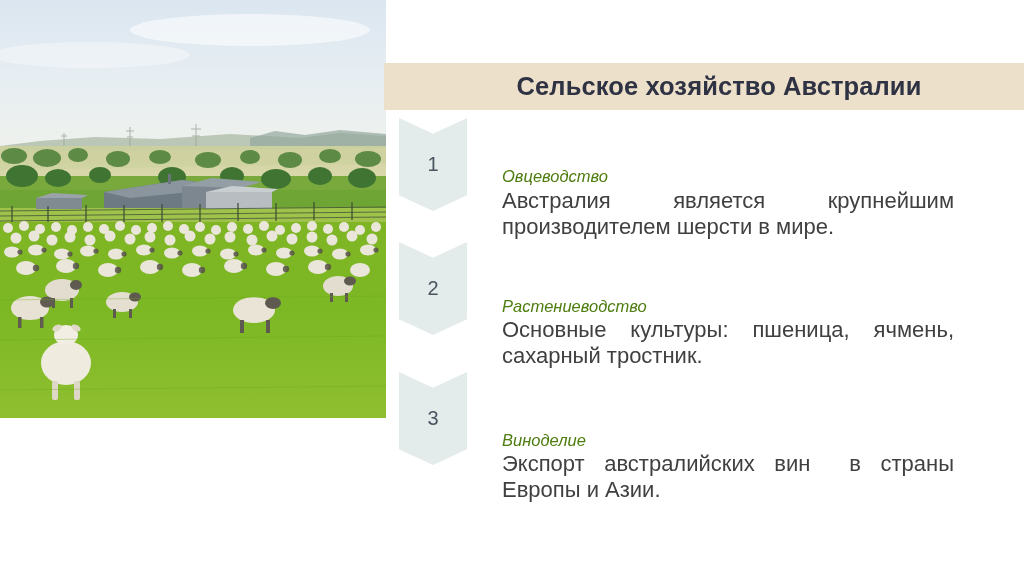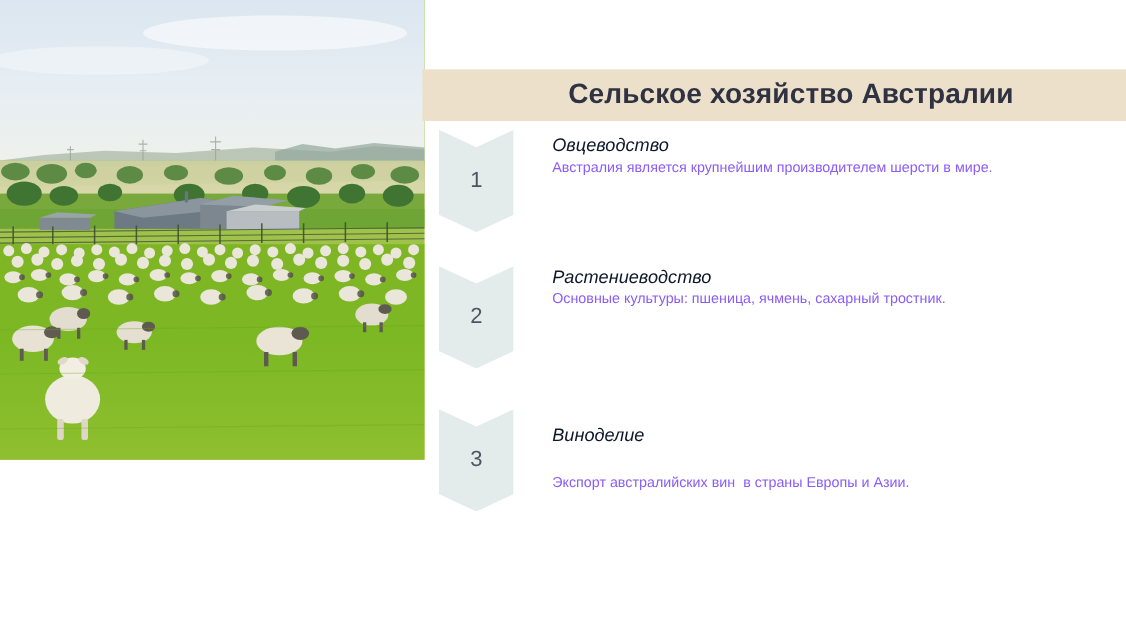--- a/index.html
+++ b/index.html
@@ -104,40 +104,41 @@
   
   .txt {
     position: absolute;
     left: 118px;
     top: 0;
     width: 452px;
   }
   .head {
     font-style: italic;
     font-size: 16.5px;
-    color: #0f172a;
+    color: #4d7c0f;
     line-height: 1.25;
     white-space: nowrap;
+    margin-top: 44px;
   }
   .body {
-    font-size: 13px;
-    color: #8b5cf6;
+    font-size: 22px;
+    color: #404040;
     line-height: 1.21;
     text-align: justify;
     text-justify: inter-word;
     white-space: pre-wrap;
   }
   .row-1 .txt { top: 4px; }
   .row-1 .body { margin-top: 1px; }
 
-  .row-2 .txt { top: 0; }
+  .row-2 .txt { top: 10px; }
   .row-2 .body { }
 
   .row-3 .txt { top: 14px; }
-  .row-3 .body { margin-top: 24px; }
+  .row-3 .body { }
 </style>
 </head>
 <body>
 
 <div class="slide">
 
   <div class="photo">
     <svg viewBox="0 0 386 418" preserveAspectRatio="none">
       <defs>
         <linearGradient id="skyG" x1="0" y1="0" x2="0" y2="1">

